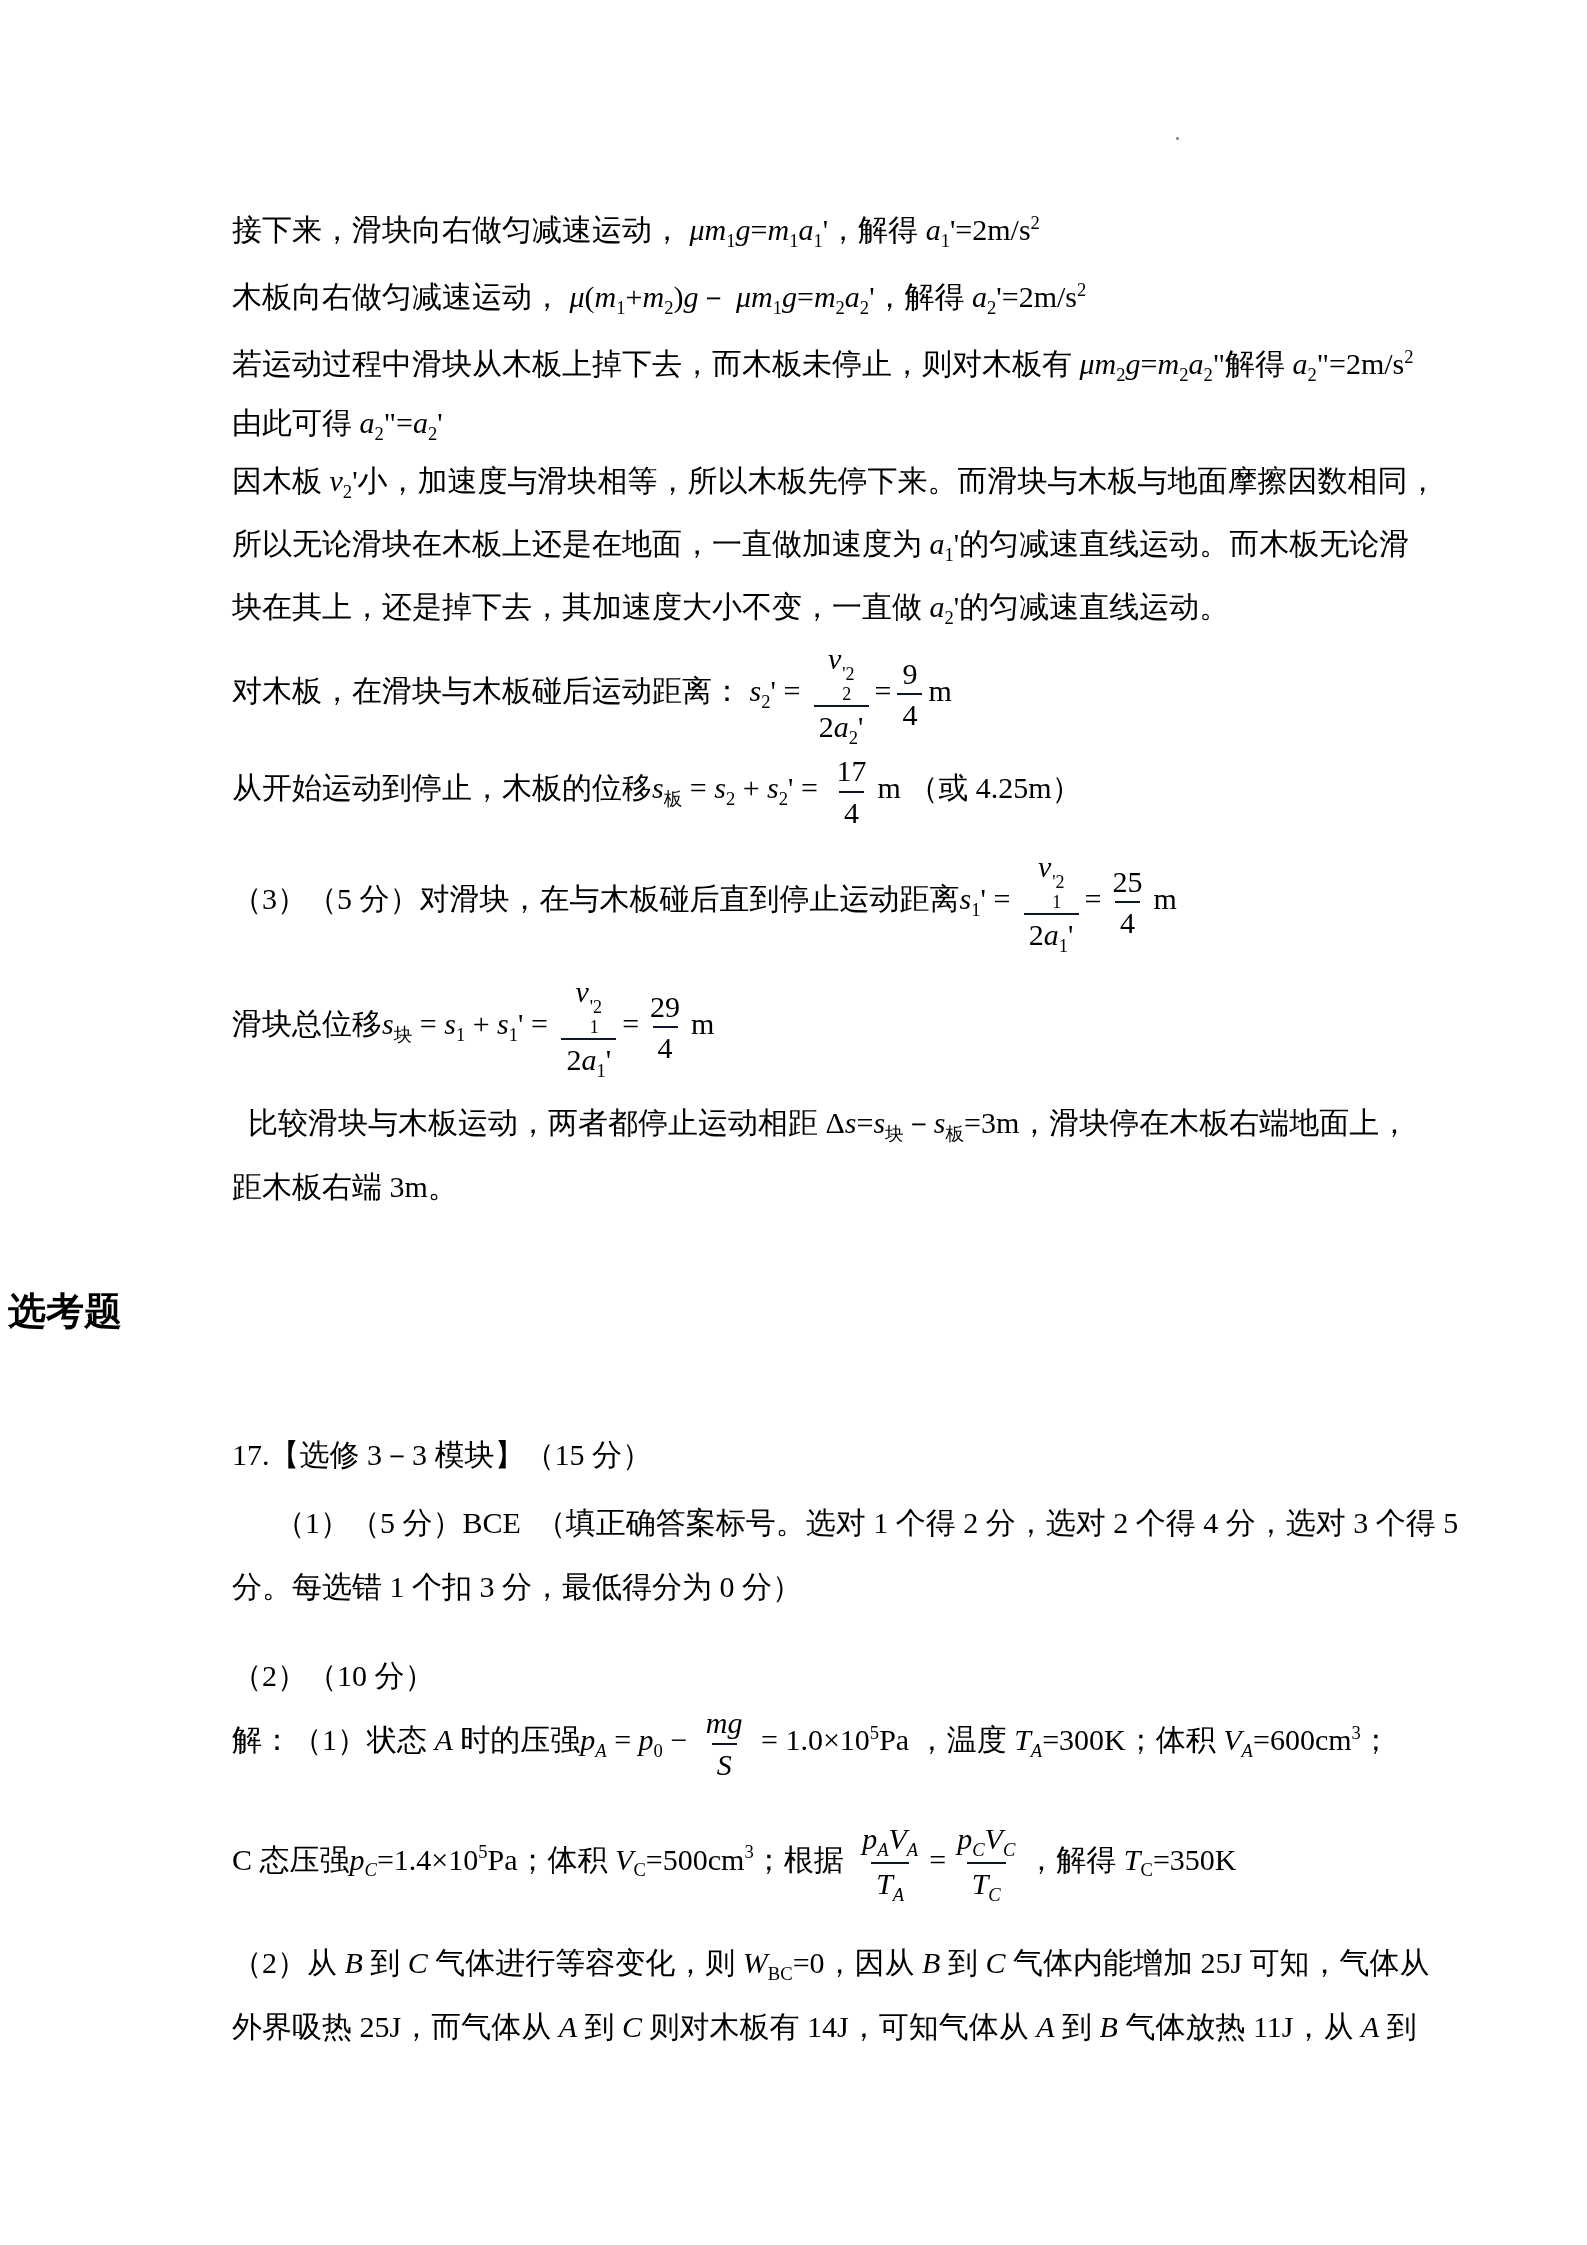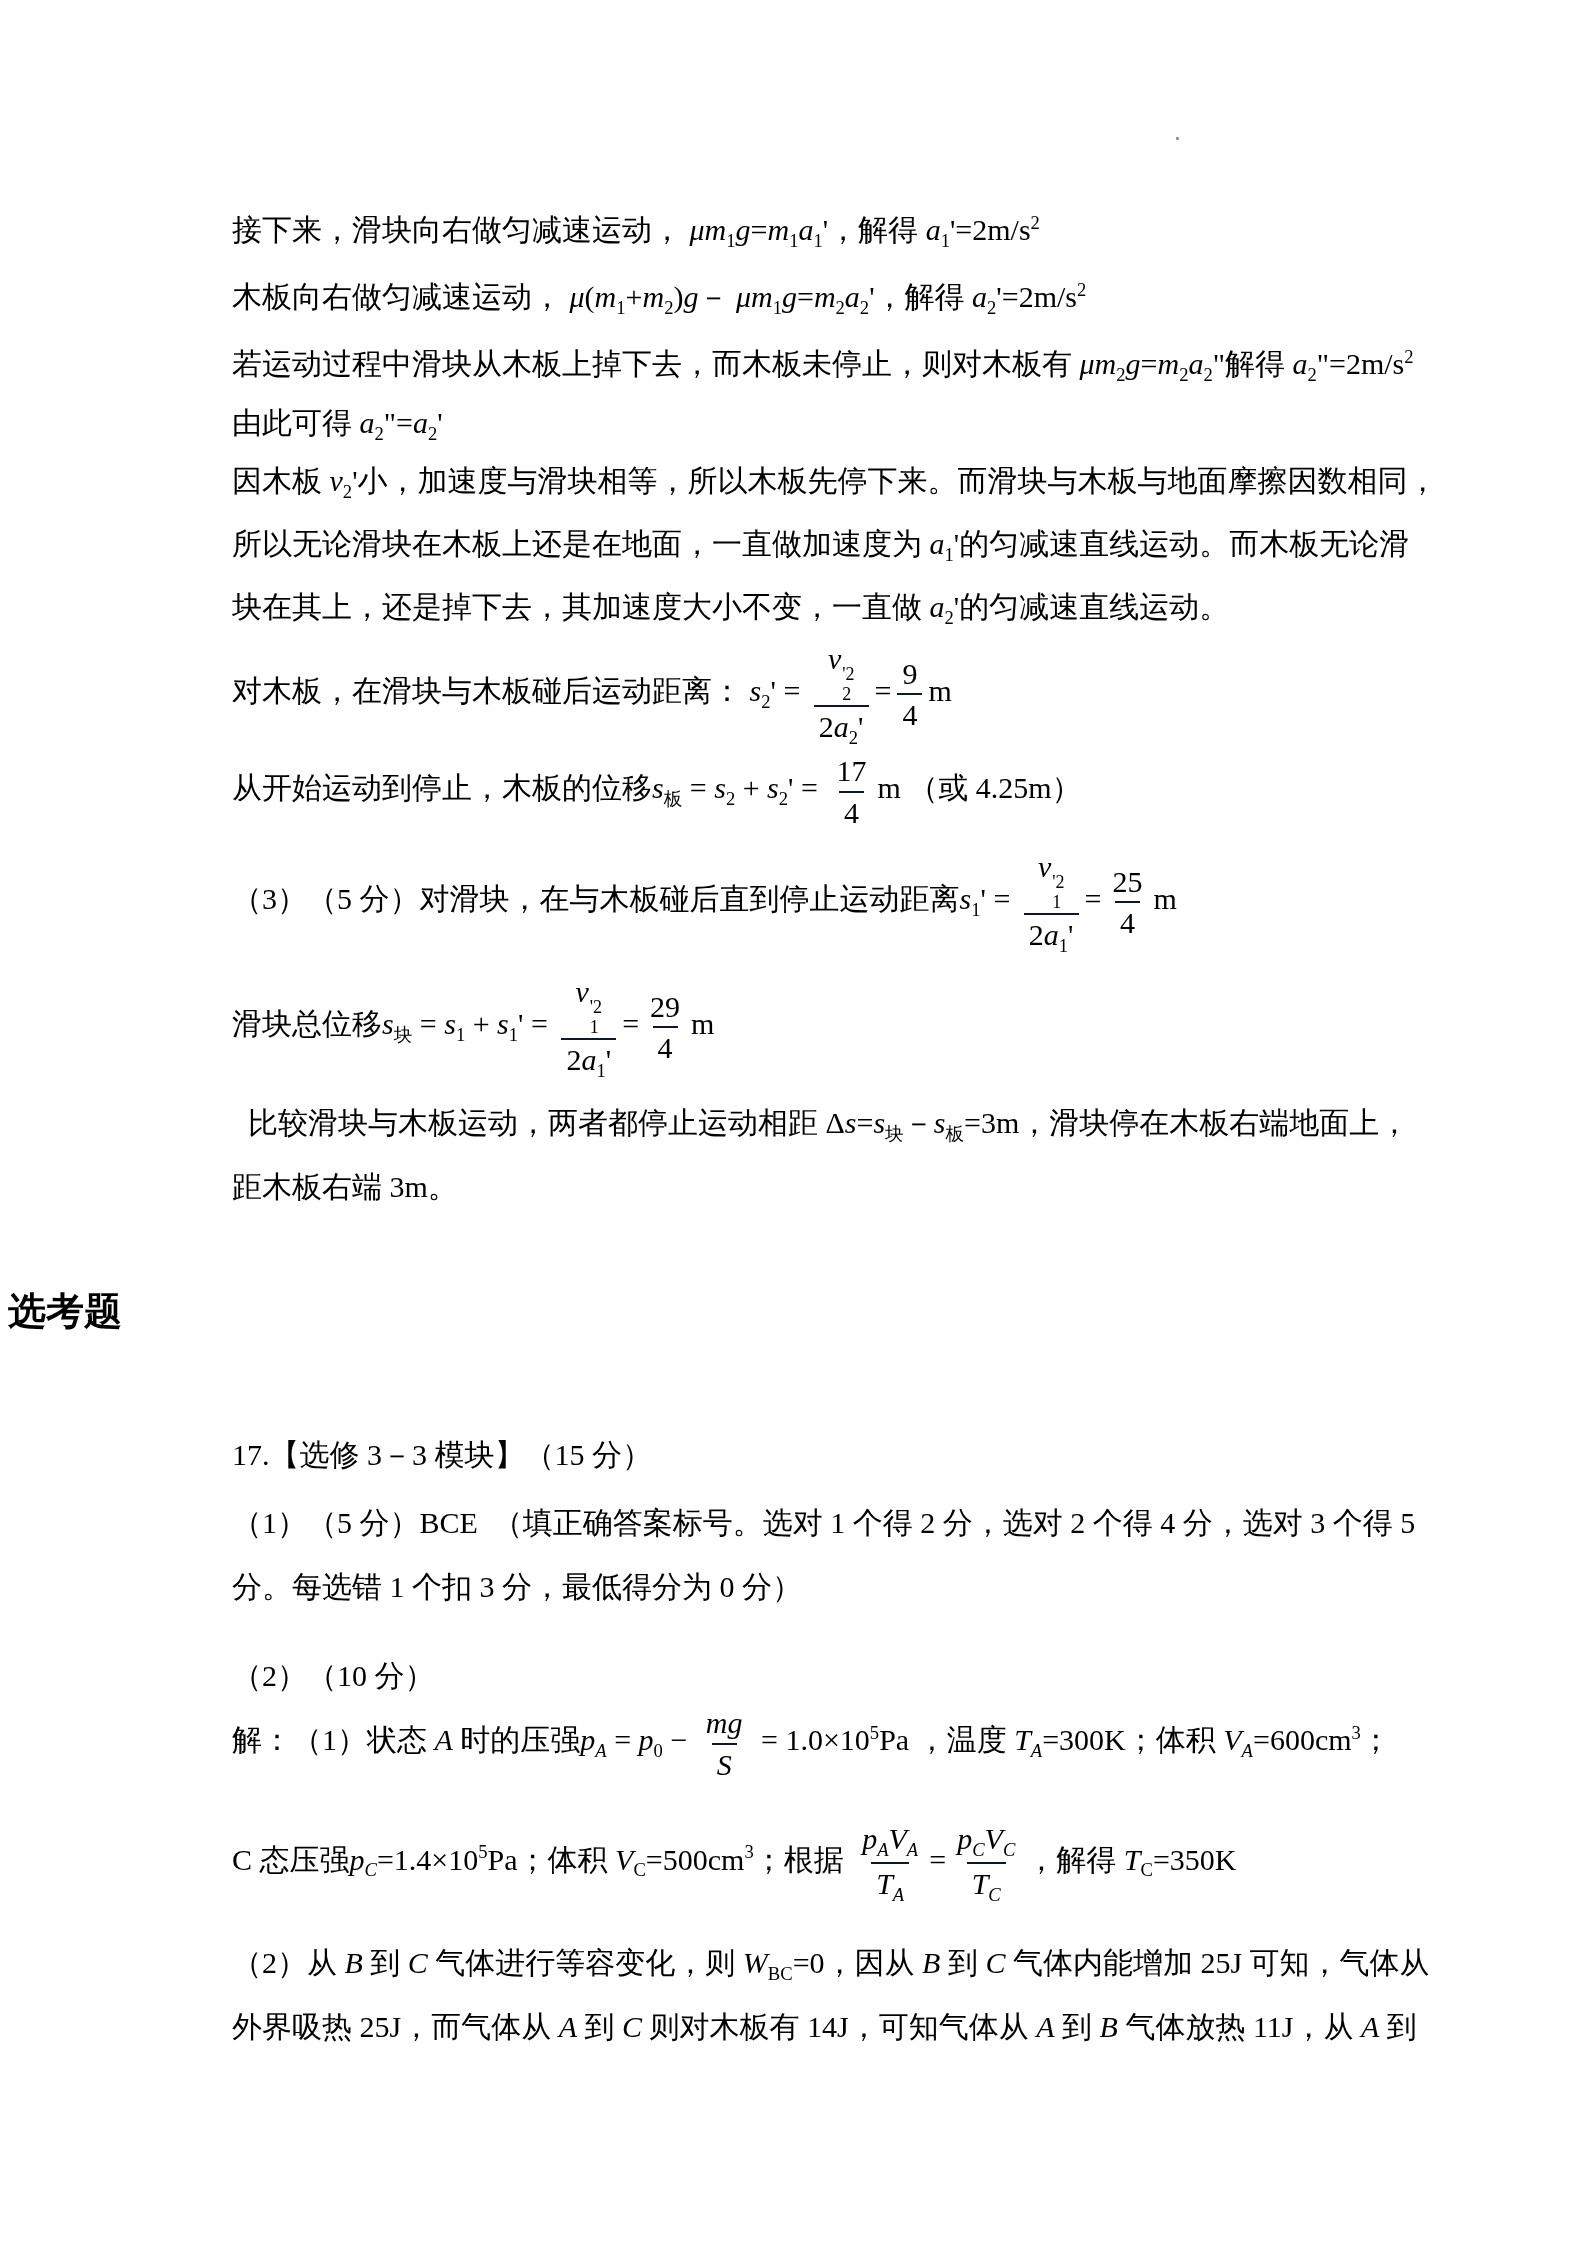--- a/index.html
+++ b/index.html
@@ -53,20 +53,20 @@
     <div class="line" style="top: 523px;"><span>所以无论滑块在木板上还是在地面，一直做加速度为 </span><span class="r-i">a</span><span class="r-u">1</span><span>'的匀减速直线运动。而木板无论滑</span></div>
     <div class="line" style="top: 586px;"><span>块在其上，还是掉下去，其加速度大小不变，一直做 </span><span class="r-i">a</span><span class="r-u">2</span><span>'的匀减速直线运动。</span></div>
     <div class="line formula" style="top: 640px;"><span>对木板，在滑块与木板碰后运动距离： </span><span class="r-i">s</span><span class="r-u">2</span><span>' = </span><span class="frac"><span class="fnum"><span class="r-i">v</span><span class="ss"><span class="ss-up">'2</span><span class="ss-dn">2</span></span></span><span class="fden"><span>2</span><span class="r-i">a</span><span class="r-u">2</span><span>'</span></span></span><span>=</span><span class="frac"><span class="fnum"><span>9</span></span><span class="fden"><span>4</span></span></span><span>m</span></div>
     <div class="line formula" style="top: 752px;"><span>从开始运动到停止，木板的位移</span><span class="r-i">s</span><span class="r-u">板</span><span> = </span><span class="r-i">s</span><span class="r-u">2</span><span> + </span><span class="r-i">s</span><span class="r-u">2</span><span>' = </span><span class="frac"><span class="fnum"><span>17</span></span><span class="fden"><span>4</span></span></span><span>m （或 4.25m）</span></div>
     <div class="line formula" style="top: 848px;"><span>（3）（5 分）对滑块，在与木板碰后直到停止运动距离</span><span class="r-i">s</span><span class="r-u">1</span><span>' = </span><span class="frac"><span class="fnum"><span class="r-i">v</span><span class="ss"><span class="ss-up">'2</span><span class="ss-dn">1</span></span></span><span class="fden"><span>2</span><span class="r-i">a</span><span class="r-u">1</span><span>'</span></span></span><span>=</span><span class="frac"><span class="fnum"><span>25</span></span><span class="fden"><span>4</span></span></span><span>m</span></div>
     <div class="line formula" style="top: 973px;"><span>滑块总位移</span><span class="r-i">s</span><span class="r-u">块</span><span> = </span><span class="r-i">s</span><span class="r-u">1</span><span> + </span><span class="r-i">s</span><span class="r-u">1</span><span>' = </span><span class="frac"><span class="fnum"><span class="r-i">v</span><span class="ss"><span class="ss-up">'2</span><span class="ss-dn">1</span></span></span><span class="fden"><span>2</span><span class="r-i">a</span><span class="r-u">1</span><span>'</span></span></span><span>=</span><span class="frac"><span class="fnum"><span>29</span></span><span class="fden"><span>4</span></span></span><span>m</span></div>
     <div class="line" style="top: 1102px; margin-left: 16px;"><span>比较滑块与木板运动，两者都停止运动相距 Δ</span><span class="r-i">s</span><span>=</span><span class="r-i">s</span><span class="r-u">块</span><span>－</span><span class="r-i">s</span><span class="r-u">板</span><span>=3m，滑块停在木板右端地面上，</span></div>
     <div class="line" style="top: 1166px;"><span>距木板右端 3m。</span></div>
     <div class="line heading center" style="top: 1288px;"><span>选考题</span></div>
     <div class="line" style="top: 1434px;"><span>17.【选修 3－3 模块】（15 分）</span></div>
-    <div class="line" style="top: 1502px;"><span>（1）（5 分）BCE  （填正确答案标号。选对 1 个得 2 分，选对 2 个得 4 分，选对 3 个得 5</span></div>
+    <div class="line" style="top: 1502px; margin-left: 43px;"><span>（1）（5 分）BCE  （填正确答案标号。选对 1 个得 2 分，选对 2 个得 4 分，选对 3 个得 5</span></div>
     <div class="line" style="top: 1566px;"><span>分。每选错 1 个扣 3 分，最低得分为 0 分）</span></div>
     <div class="line" style="top: 1655px;"><span>（2）（10 分）</span></div>
     <div class="line formula" style="top: 1704px;"><span>解：（1）状态 </span><span class="r-i">A</span><span> 时的压强</span><span class="r-i">p</span><span class="r-i r-u">A</span><span> = </span><span class="r-i">p</span><span class="r-u">0</span><span> − </span><span class="frac"><span class="fnum"><span class="r-i">mg</span></span><span class="fden"><span class="r-i">S</span></span></span><span> = 1.0×10</span><span class="r-p">5</span><span>Pa ，温度 </span><span class="r-i">T</span><span class="r-i r-u">A</span><span>=300K；体积 </span><span class="r-i">V</span><span class="r-i r-u">A</span><span>=600cm</span><span class="r-p">3</span><span>；</span></div>
     <div class="line formula" style="top: 1820px;"><span>C 态压强</span><span class="r-i">p</span><span class="r-i r-u">C</span><span>=1.4×10</span><span class="r-p">5</span><span>Pa；体积 </span><span class="r-i">V</span><span class="r-u">C</span><span>=500cm</span><span class="r-p">3</span><span>；根据 </span><span class="frac"><span class="fnum"><span class="r-i">p</span><span class="r-i r-u">A</span><span class="r-i">V</span><span class="r-i r-u">A</span></span><span class="fden"><span class="r-i">T</span><span class="r-i r-u">A</span></span></span><span>=</span><span class="frac"><span class="fnum"><span class="r-i">p</span><span class="r-i r-u">C</span><span class="r-i">V</span><span class="r-i r-u">C</span></span><span class="fden"><span class="r-i">T</span><span class="r-i r-u">C</span></span></span><span>，解得 </span><span class="r-i">T</span><span class="r-u">C</span><span>=350K</span></div>
     <div class="line" style="top: 1942px;"><span>（2）从 </span><span class="r-i">B</span><span> 到 </span><span class="r-i">C</span><span> 气体进行等容变化，则 </span><span class="r-i">W</span><span class="r-u">BC</span><span>=0，因从 </span><span class="r-i">B</span><span> 到 </span><span class="r-i">C</span><span> 气体内能增加 25J 可知，气体从</span></div>
     <div class="line" style="top: 2006px;"><span>外界吸热 25J，而气体从 </span><span class="r-i">A</span><span> 到 </span><span class="r-i">C</span><span> 则对木板有 14J，可知气体从 </span><span class="r-i">A</span><span> 到 </span><span class="r-i">B</span><span> 气体放热 11J，从 </span><span class="r-i">A</span><span> 到</span></div>
   </div>
 
 </body></html>

